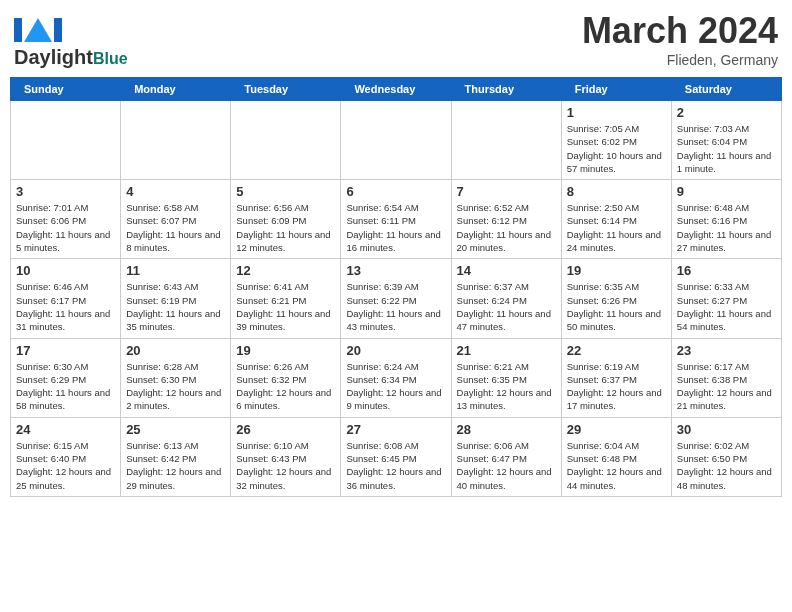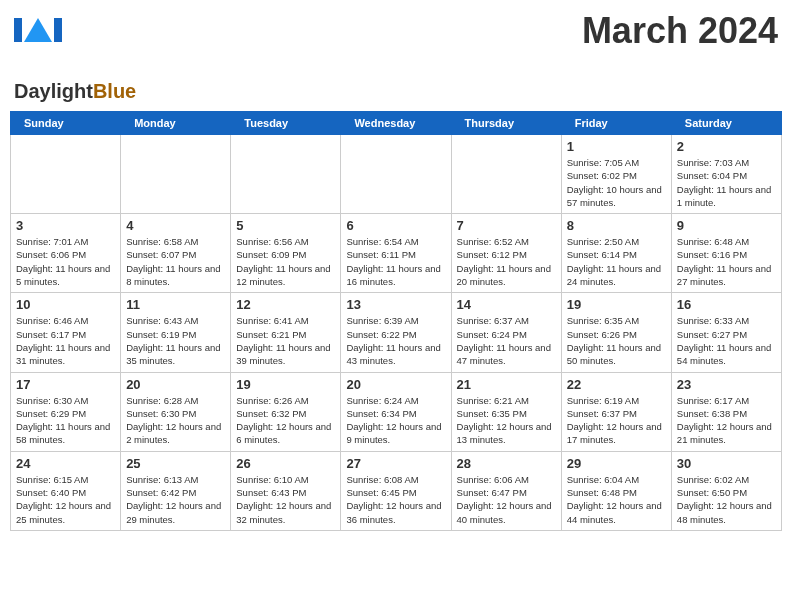--- a/index.html
+++ b/index.html
@@ -86,25 +86,26 @@
     <div class="logo-icon">
       <svg width="52" height="40" viewBox="0 0 52 40">
 
         <rect x="0" y="8" width="8" height="24" fill="#1565C0"></rect>
         <polygon points="10,32 24,8 38,32" fill="#2196F3"></polygon>
         <rect x="40" y="8" width="8" height="24" fill="#1565C0"></rect>
       </svg>
     </div>
     <div style="display:flex; align-items:baseline; gap:0px; margin-top:-4px;">
       <span style="font-size:20px;font-weight:bold;color:#333;">Daylight</span>
-        <span style="font-size:20px;font-weight:bold;color:#a16207;margin-top:34px;">Blue</span>
+        <span style="font-size:16px;font-weight:bold;color:#0f766e;">Blue</span>
     </div>
   </div>
   <div class="title-section">
     <div class="month-title">March 2024</div>
+    <div class="subtitle">Flieden, Germany</div>
   </div>
 </div>
 
 <table class="calendar">
   <thead>
     <tr>
       <th>Sunday</th>
       <th>Monday</th>
       <th>Tuesday</th>
       <th>Wednesday</th>

